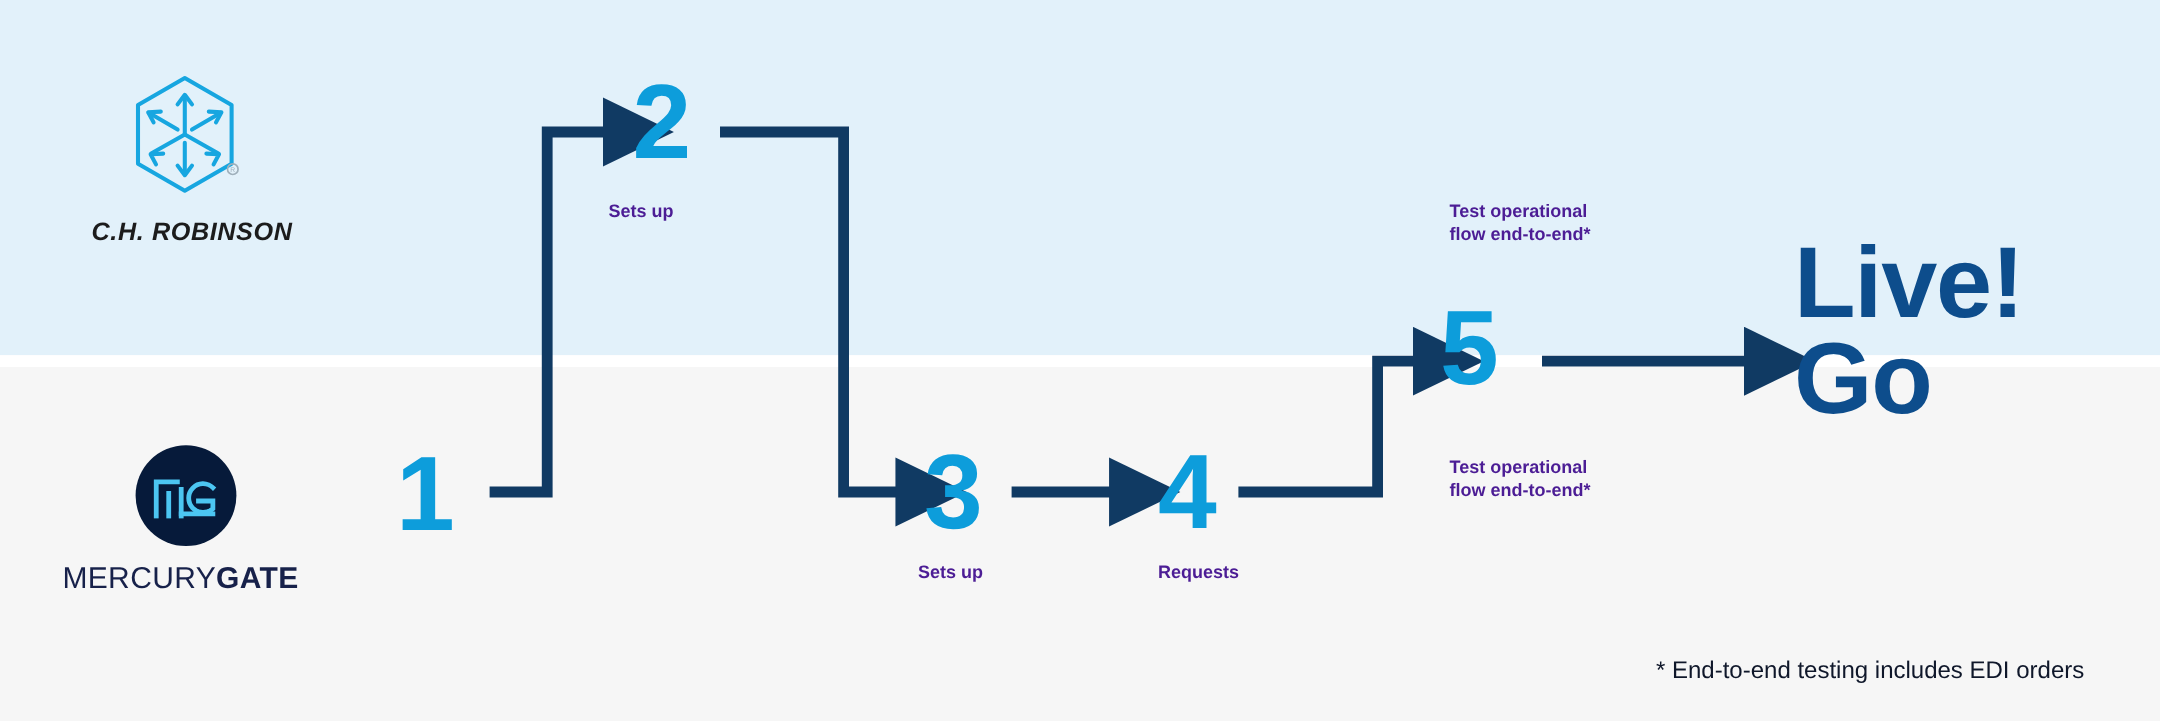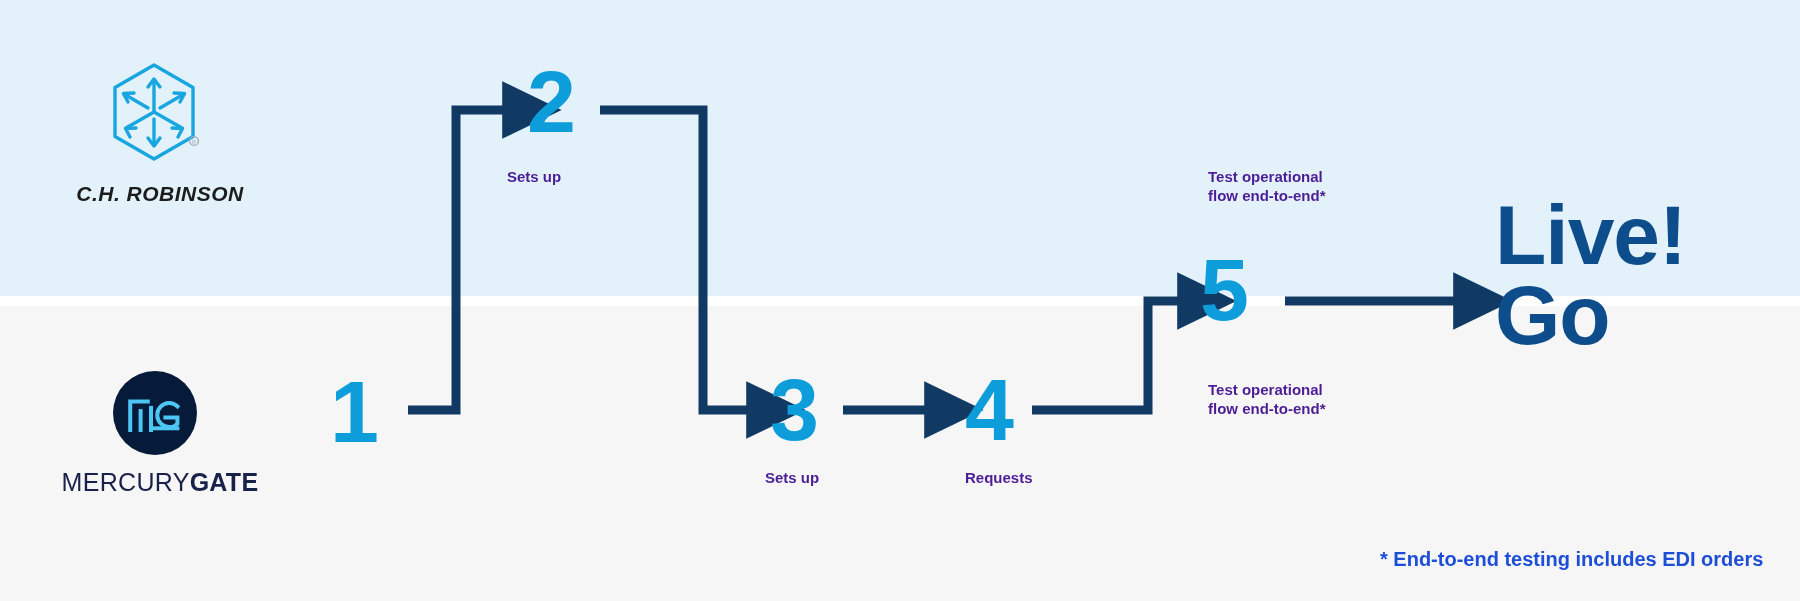--- a/index.html
+++ b/index.html
@@ -20,21 +20,21 @@
 
   
   .abs{position:absolute;}
 
   
   .chr-logo{left:108px;top:62px;width:92px;height:100px;}
   .chr-word{left:60px;top:182px;width:200px;text-align:center;
     font-weight:700;font-size:21px;letter-spacing:.5px;color:#1c1c1c;font-style:italic;}
   .mg-circle{left:113px;top:371px;width:84px;height:84px;border-radius:50%;
     background:#061a3a;display:flex;align-items:center;justify-content:center;}
-  .mg-word{left:52px;top:468px;width:216px;text-align:center;font-size:25px;color:#17214a;
+  .mg-word{left:52px;top:468px;width:216px;text-align:left;font-size:25px;color:#17214a;
     letter-spacing:.3px;white-space:nowrap;}
   .mg-word .light{font-weight:400;}
   .mg-word .bold{font-weight:800;}
 
   
   .num{font-size:88px;line-height:1;font-weight:700;color:#0d9ddb;}
   .num.n1{left:330px;top:368px;}
   .num.n2{left:527px;top:58px;}
   .num.n3{left:770px;top:366px;}
   .num.n4{left:965px;top:366px;}
@@ -48,21 +48,21 @@
   .cap.c4{left:965px;top:468px;width:250px;}
   .cap.c5a{left:1208px;top:167px;width:260px;}
   .cap.c5b}{}
   .cap.c5b{left:1208px;top:380px;width:260px;}
 
   
   .golive{left:1495px;top:196px;width:300px;
     font-size:84px;line-height:.95;font-weight:700;color:#0d4d8c;letter-spacing:-1px;}
 
   
-  .footnote{left:1380px;top:548px;width:400px;font-size:20px;color:#1d4ed8;font-weight:700;}
+  .footnote{left:1380px;top:548px;width:400px;font-size:20px;color:#0f172a;font-weight:400;}
 </style>
 </head>
 <body>
 
 <div id="stage">
 
   <div class="abs band-top"></div>
   <div class="abs band-gap"></div>
   <div class="abs band-bottom"></div>
 

